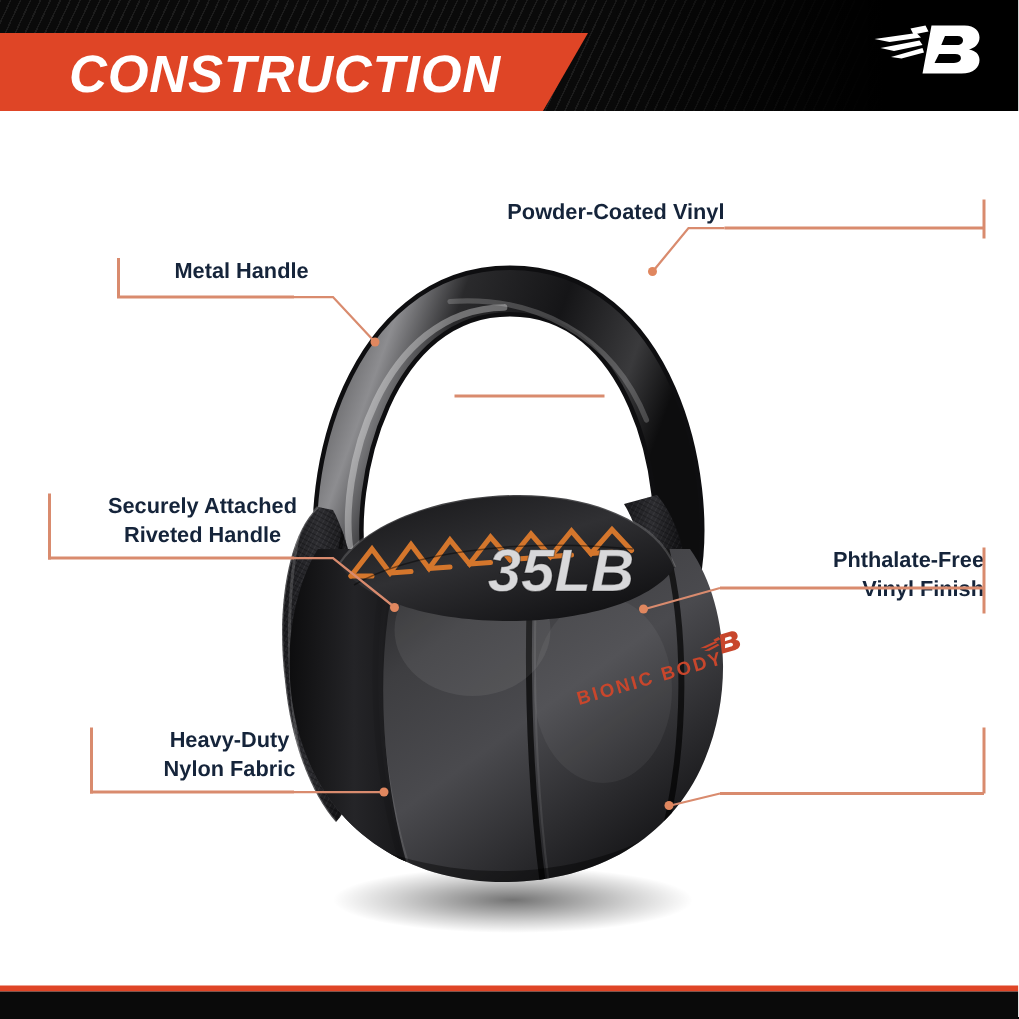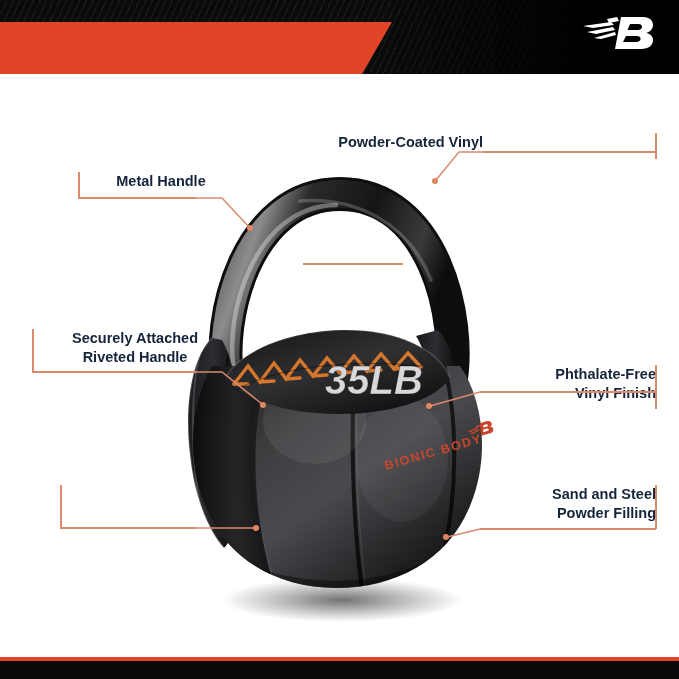--- a/index.html
+++ b/index.html
@@ -48,20 +48,21 @@
 </head>
 <body>
 
 <div class="page">
 
   <div class="header">
     <div class="header-stripes"></div>
     <div class="header-fade"></div>
 
     <div class="banner"></div>
+    <div class="banner-title">CONSTRUCTION</div>
 
     <svg class="logo" viewBox="0 0 76 40">
       <g fill="#ffffff">
         <path d="M2 13 L30 9 L33 12 L12 15 Z"></path>
         <path d="M6 19 L32 14 L34 17 L15 21 Z"></path>
         <path d="M13 25 L34 19 L35 22 L20 26 Z"></path>
         <path d="M26 6 L36 4 L38 8 L28 10 Z"></path>
       </g>
       <g fill="#ffffff">
         <path d="M40 4 L62 4 C69 4 72 8 72 12 C72 16 69 19 65 20 C69 20.6 72 23 72 27
@@ -241,41 +242,41 @@
   <div class="tick" style="left:78px;top:172px;height:26px;"></div>
   <div class="rule" style="left:78px;top:197px;width:118px;"></div>
 
   <div class="callout left" style="left:40px;top:329px;width:190px;">
     <div class="ctext">Securely Attached
 Riveted Handle</div>
   </div>
   <div class="tick" style="left:32px;top:329px;height:44px;"></div>
   <div class="rule" style="left:32px;top:371px;width:164px;"></div>
 
+  <div class="callout left" style="left:68px;top:485px;width:170px;">
+    <div class="ctext">Heavy-Duty
+Nylon Fabric</div>
+  </div>
   <div class="tick" style="left:60px;top:485px;height:44px;"></div>
   <div class="rule" style="left:60px;top:527px;width:136px;"></div>
 
   <div class="rule" style="left:303px;top:263px;width:100px;"></div>
 
   <div class="callout right" style="left:333px;top:133px;width:150px;">
     <div class="ctext">Powder-Coated Vinyl</div>
   </div>
   <div class="tick" style="left:655px;top:133px;height:26px;"></div>
   <div class="rule" style="left:483px;top:151px;width:173px;"></div>
 
   <div class="callout right" style="left:466px;top:365px;width:190px;">
     <div class="ctext">Phthalate-Free
 Vinyl Finish</div>
   </div>
   <div class="tick" style="left:655px;top:365px;height:44px;"></div>
   <div class="rule" style="left:480px;top:391px;width:176px;"></div>
 
-  <div class="callout right" style="left:466px;top:485px;width:190px;">
-    <div class="ctext">Sand and Steel
-Powder Filling</div>
-  </div>
   <div class="tick" style="left:655px;top:485px;height:44px;"></div>
   <div class="rule" style="left:480px;top:528px;width:176px;"></div>
 
   <div class="footer-accent"></div>
   <div class="footer-bar"></div>
 
 </div>
 
 </body></html>

